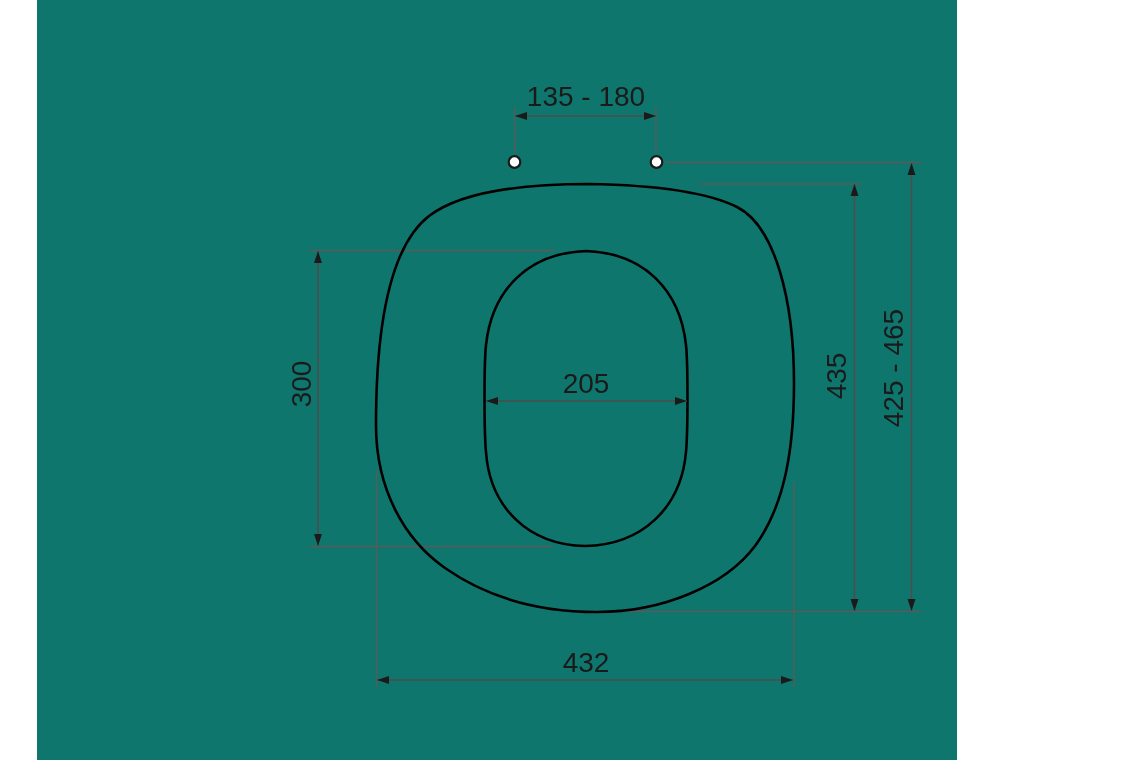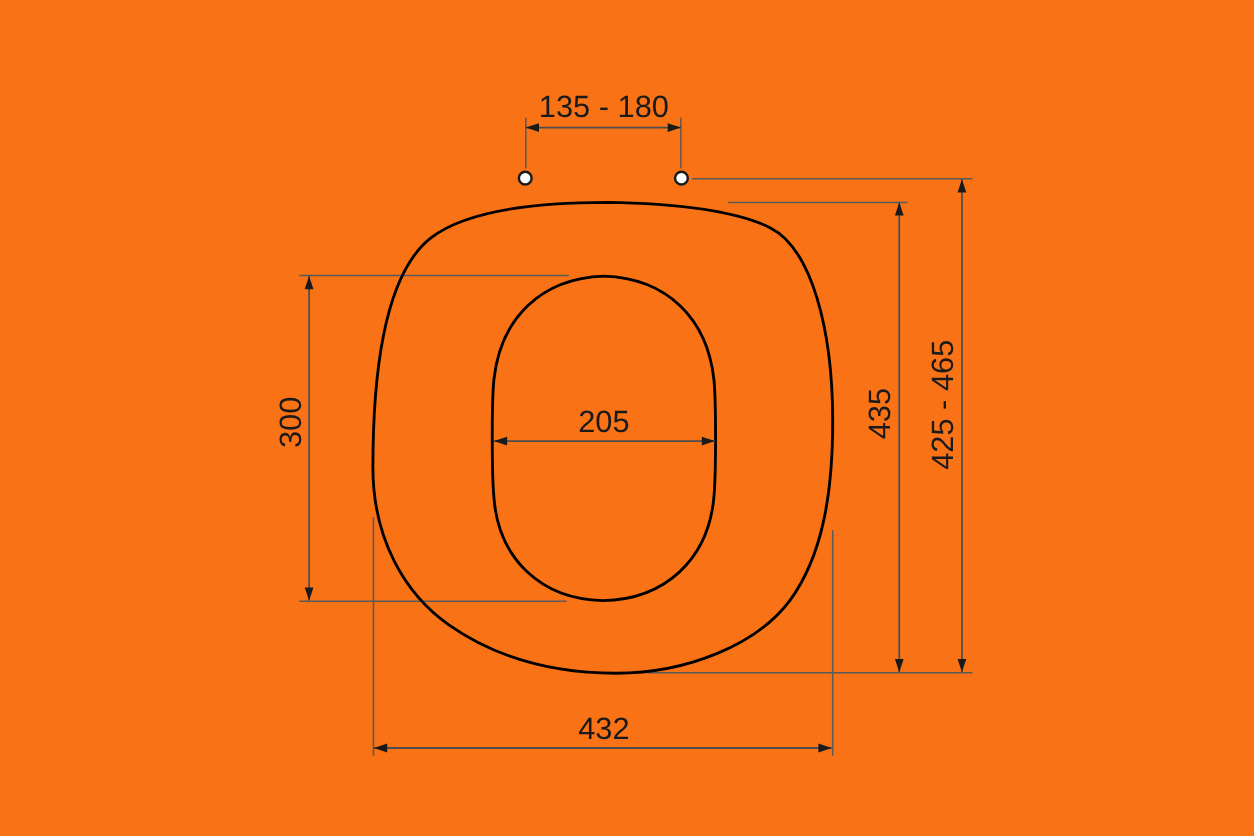--- a/index.html
+++ b/index.html
@@ -5,23 +5,24 @@
   html, body {
     margin: 0;
     padding: 0;
     background: #ffffff;
     width: 1140px;
     height: 760px;
     overflow: hidden;
   }
   .stage {
     position: relative;
-    width: 1140px;
+    width: 920px;
     height: 760px;
-    background: #f97316;
+    background: #0f766e;
+    margin-left: 37px;
   }
   svg { display: block; }
   .outline {
     fill: none;
     stroke: #000000;
     stroke-width: 2.6;
     stroke-linecap: round;
   }
   .dimline {
     stroke: #4d4d4d;

